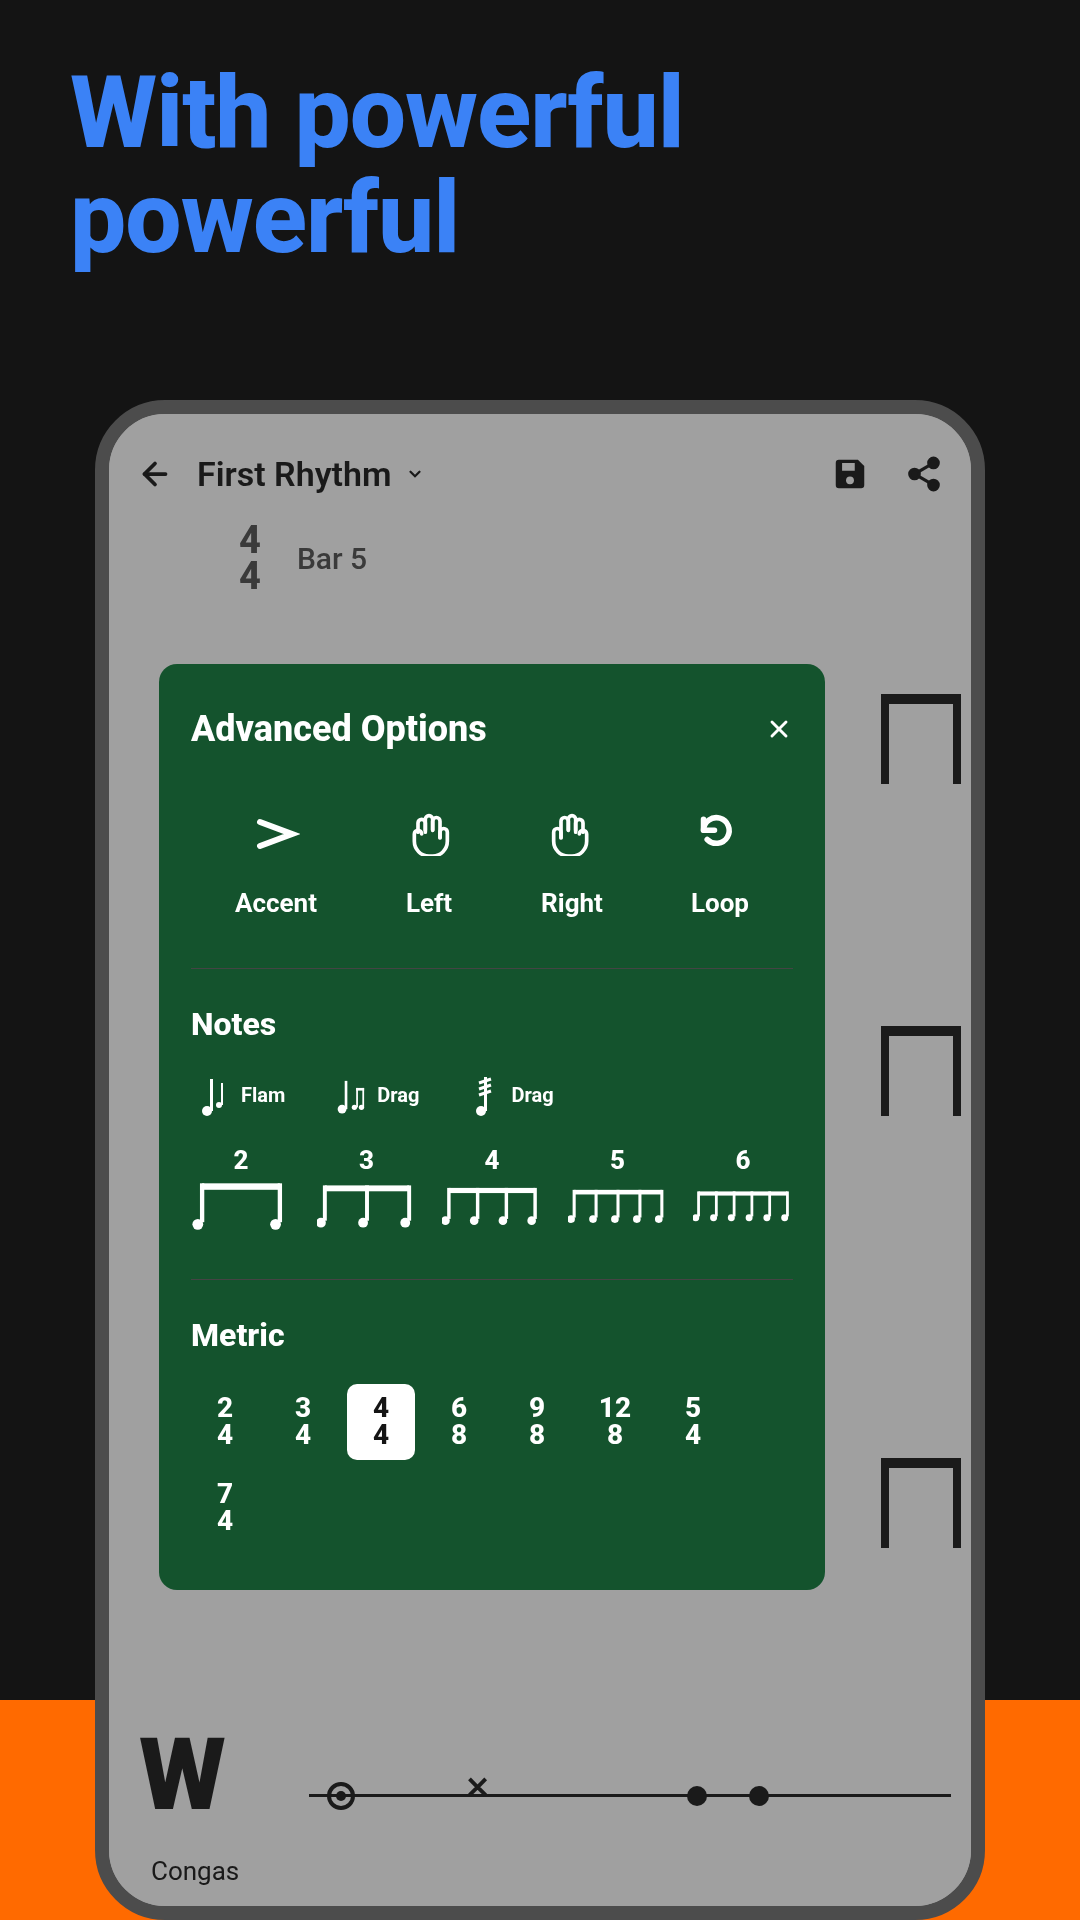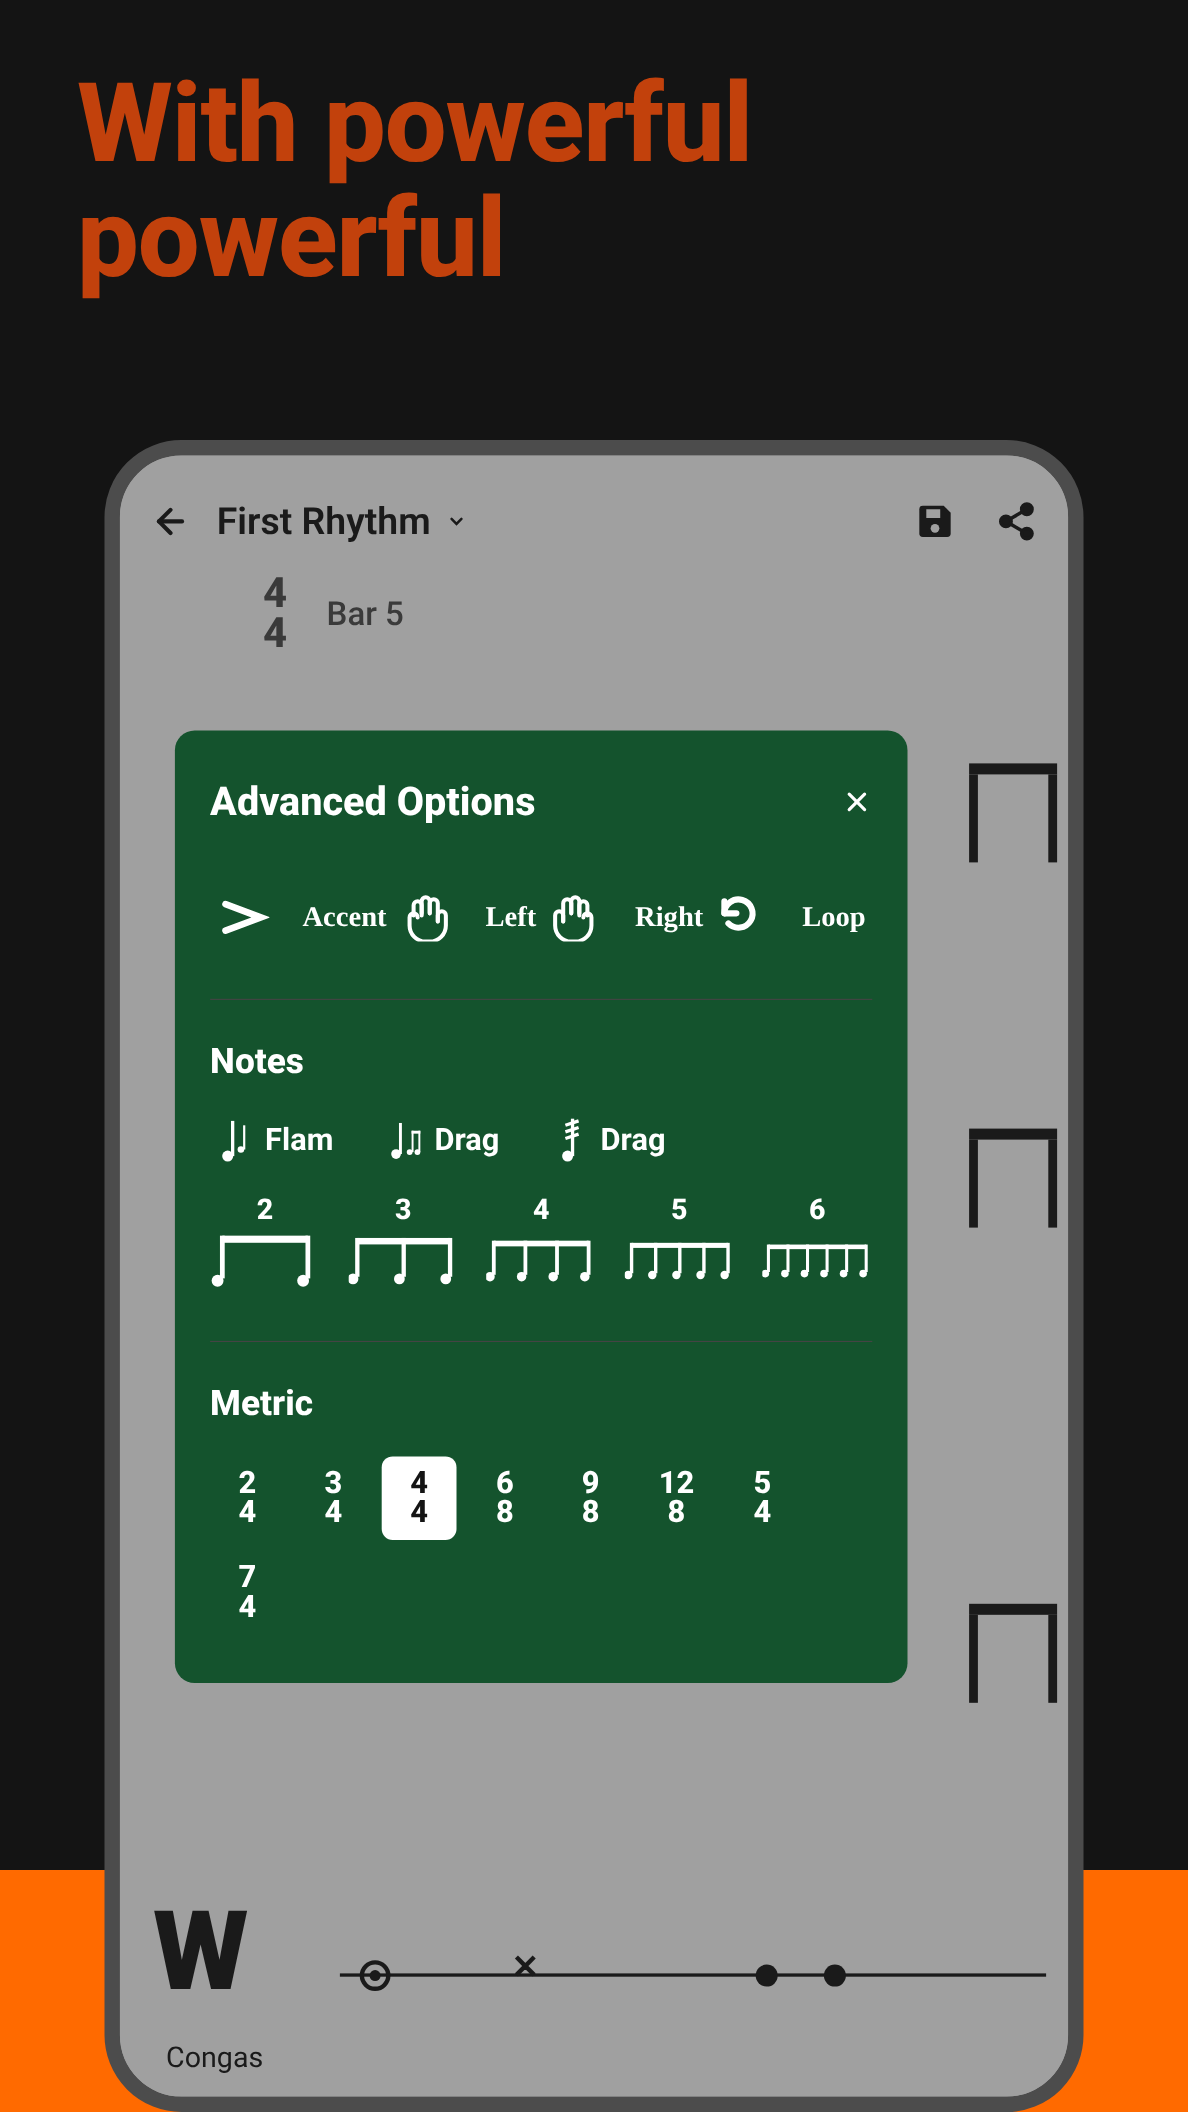--- a/index.html
+++ b/index.html
@@ -5,21 +5,21 @@
   * { margin: 0; padding: 0; box-sizing: border-box; }
   body {
     width: 1080px;
     height: 1920px;
     background: #141414;
     font-family: -apple-system, BlinkMacSystemFont, 'Segoe UI', Roboto, Helvetica, Arial, sans-serif;
     overflow: hidden;
     position: relative;
   }
   .headline {
-    color: #c2410c;
+    color: #3b82f6;
     font-size: 100px;
     font-weight: 800;
     line-height: 1.05;
     padding: 60px 70px 0 70px;
     letter-spacing: -1px;
   }
   .orange-strip {
     position: absolute;
     bottom: 0;
     left: 0;
@@ -86,32 +86,32 @@
     border-radius: 18px;
     color: #fff;
     padding: 44px 32px 44px 32px;
     z-index: 5;
   }
   .modal-header { display: flex; justify-content: space-between; align-items: center; margin-bottom: 60px; }
   .modal-title { font-size: 36px; font-weight: 800; }
   .close-x { width: 28px; height: 28px; color: #fff; cursor: pointer; }
 
   .icons-row { display: flex; justify-content: space-around; margin-bottom: 50px; }
-  .icon-item { display: flex; flex-direction: row; align-items: center; gap: 30px; cursor: pointer; font-family: Liberation Serif, serif; }
+  .icon-item { display: flex; flex-direction: column; align-items: center; gap: 30px; cursor: pointer; }
   .icon-glyph { width: 48px; height: 48px; display: flex; align-items: center; justify-content: center; }
   .icon-label { font-size: 26px; font-weight: 700; }
 
   hr.sep { border: none; border-top: 1px solid #444; margin: 0 0 36px 0; }
 
   .section-title { font-size: 32px; font-weight: 800; margin-bottom: 30px; }
 
   .notes-row1 { display: flex; gap: 50px; margin-bottom: 28px; padding-left: 8px; }
   .note-chip { display: flex; align-items: center; gap: 12px; cursor: pointer; }
   .note-chip .mini-icon { width: 30px; height: 44px; }
-  .note-chip-label { font-size: 28px; font-weight: 700; }
+  .note-chip-label { font-size: 20px; font-weight: 700; }
 
   .tuplets-row { display: flex; justify-content: space-between; gap: 10px; margin-bottom: 46px; }
   .tuplet { display: flex; flex-direction: column; align-items: center; cursor: pointer; }
   .tuplet-num { font-size: 26px; font-weight: 800; margin-bottom: 4px; }
   .tuplet-svg { width: 100px; height: 54px; }
 
   .metric-row { display: flex; gap: 10px; flex-wrap: wrap; }
   .metric-item {
     width: 68px;
     height: 76px;

